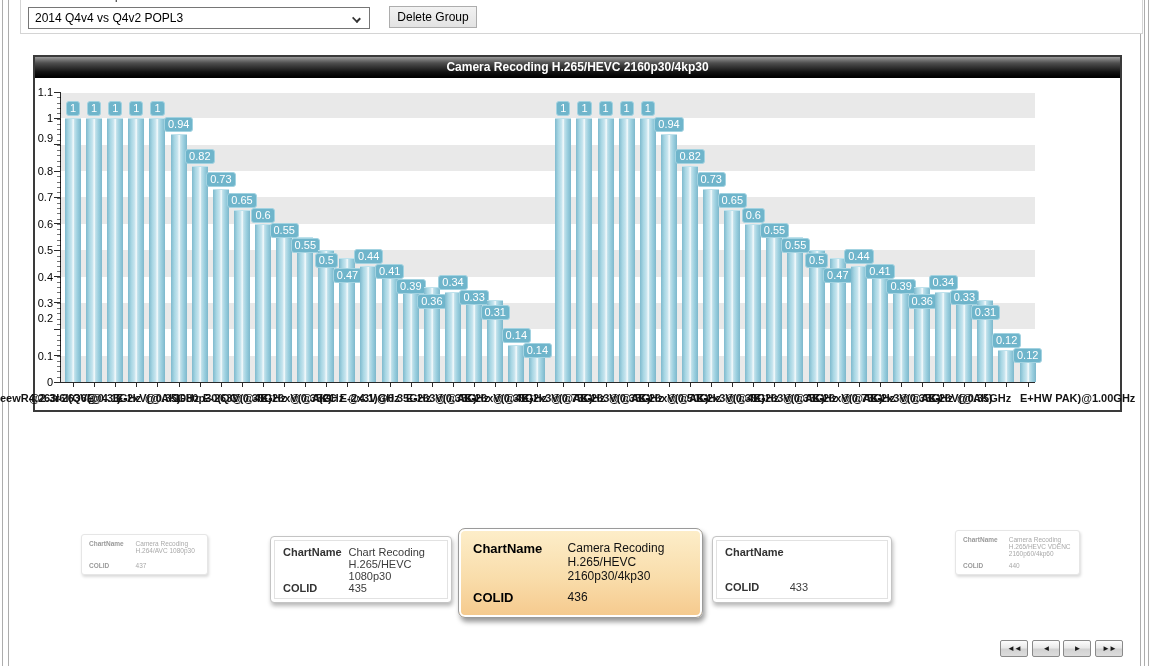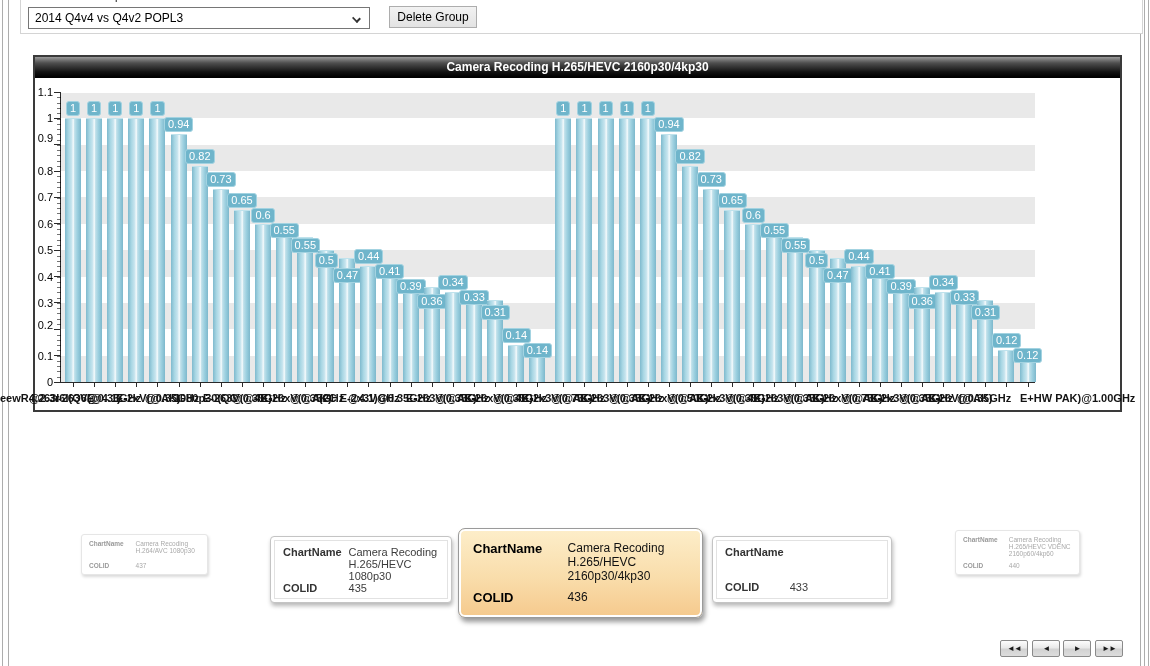--- a/index.html
+++ b/index.html
@@ -110,21 +110,21 @@
   <div class="chart-title">Camera Recoding H.265/HEVC 2160p30/4kp30</div>
 
 
   <div class="plot" id="plot">
     <div class="minor-ticks"></div>
   <div class="ytick" style="bottom: -0.5px;"></div>
       <div class="ylab" style="bottom: -7px;">0</div>
       <div class="ytick" style="bottom: 25.8636px;"></div>
       <div class="ylab" style="bottom: 19.3636px;">0.1</div>
       <div class="ytick" style="bottom: 52.2273px;"></div>
-      <div class="ylab" style="bottom: 50px;">0.2</div>
+      <div class="ylab" style="bottom: 57px;">0.2</div>
       <div class="ytick" style="bottom: 78.5909px;"></div>
       <div class="ylab" style="bottom: 72.0909px;">0.3</div>
       <div class="ytick" style="bottom: 104.955px;"></div>
       <div class="ylab" style="bottom: 98.4545px;">0.4</div>
       <div class="ytick" style="bottom: 131.318px;"></div>
       <div class="ylab" style="bottom: 124.818px;">0.5</div>
       <div class="ytick" style="bottom: 157.682px;"></div>
       <div class="ylab" style="bottom: 151.182px;">0.6</div>
       <div class="ytick" style="bottom: 184.045px;"></div>
       <div class="ylab" style="bottom: 177.545px;">0.7</div>
@@ -322,21 +322,21 @@
         <span class="c-val">Camera Recoding H.264/AVC 1080p30</span>
       </div>
       <div class="c-row">
         <span class="c-label">COLID</span>
         <span class="c-val">437</span>
       </div>
     </div>
     <div class="card near" style="left: 270px; top: 536px; width: 182px; height: 67px;">
       <div class="c-row">
         <span class="c-label">ChartName</span>
-        <span class="c-val">Camera Recoding H.265/HEVC 1080p30</span>
+        <span class="c-val">Chart Recoding H.265/HEVC 1080p30</span>
       </div>
       <div class="c-row">
         <span class="c-label">COLID</span>
         <span class="c-val">435</span>
       </div>
     </div>
     <div class="card selected" style="left: 458px; top: 528px; width: 245px; height: 90px;">
       <div class="c-row">
         <span class="c-label">ChartName</span>
         <span class="c-val">Camera Recoding H.265/HEVC 2160p30/4kp30</span>

